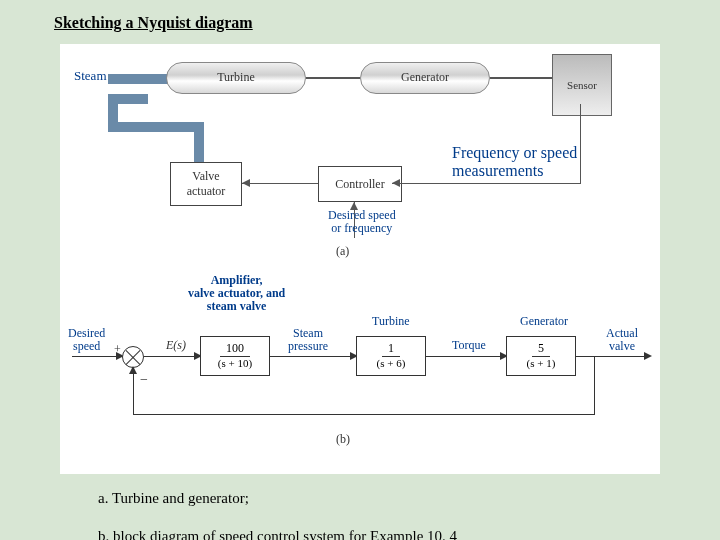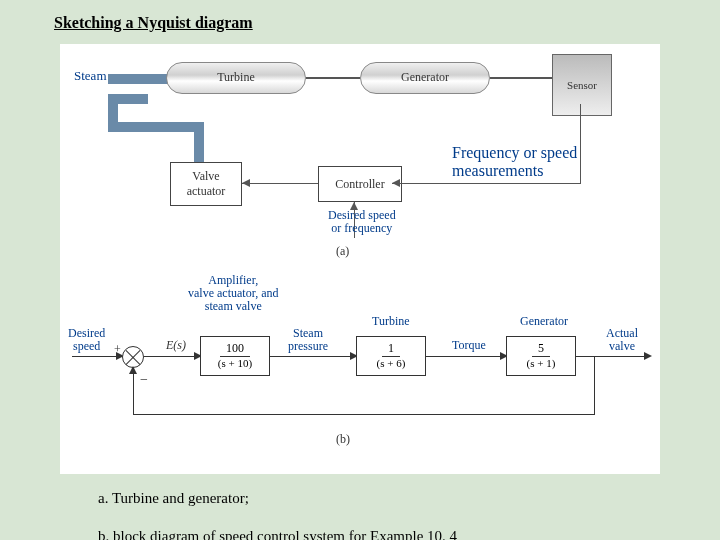--- a/index.html
+++ b/index.html
@@ -158,21 +158,21 @@
   <div class="freq-label" style="white-space:pre-line;">Frequency or speed
 measurements</div>
 
   <div class="thinline" style="top:158px; left:294px; width:1px; height:36px;"></div>
   <div class="arrow up" style="top:158px; left:290px;"></div>
   <div class="desired-label" style="white-space:pre-line;">Desired speed
 or frequency</div>
 
   <div class="sublabel-a">(a)</div>
 
-  <div class="amp-label" style="white-space:pre-line;">Amplifier,
+  <div class="amp-label" style="white-space:pre-line;font-weight:bold;">Amplifier,
 valve actuator, and
 steam valve</div>
   <div class="bd-label desired-speed" style="white-space:pre-line;">Desired
 speed</div>
   <div class="bd-label actual-speed" style="white-space:pre-line;">Actual
 valve</div>
   <div class="bd-label steam-pressure" style="white-space:pre-line;">Steam
 pressure</div>
   <div class="bd-label turbine-lbl">Turbine</div>
   <div class="bd-label torque-lbl">Torque</div>

